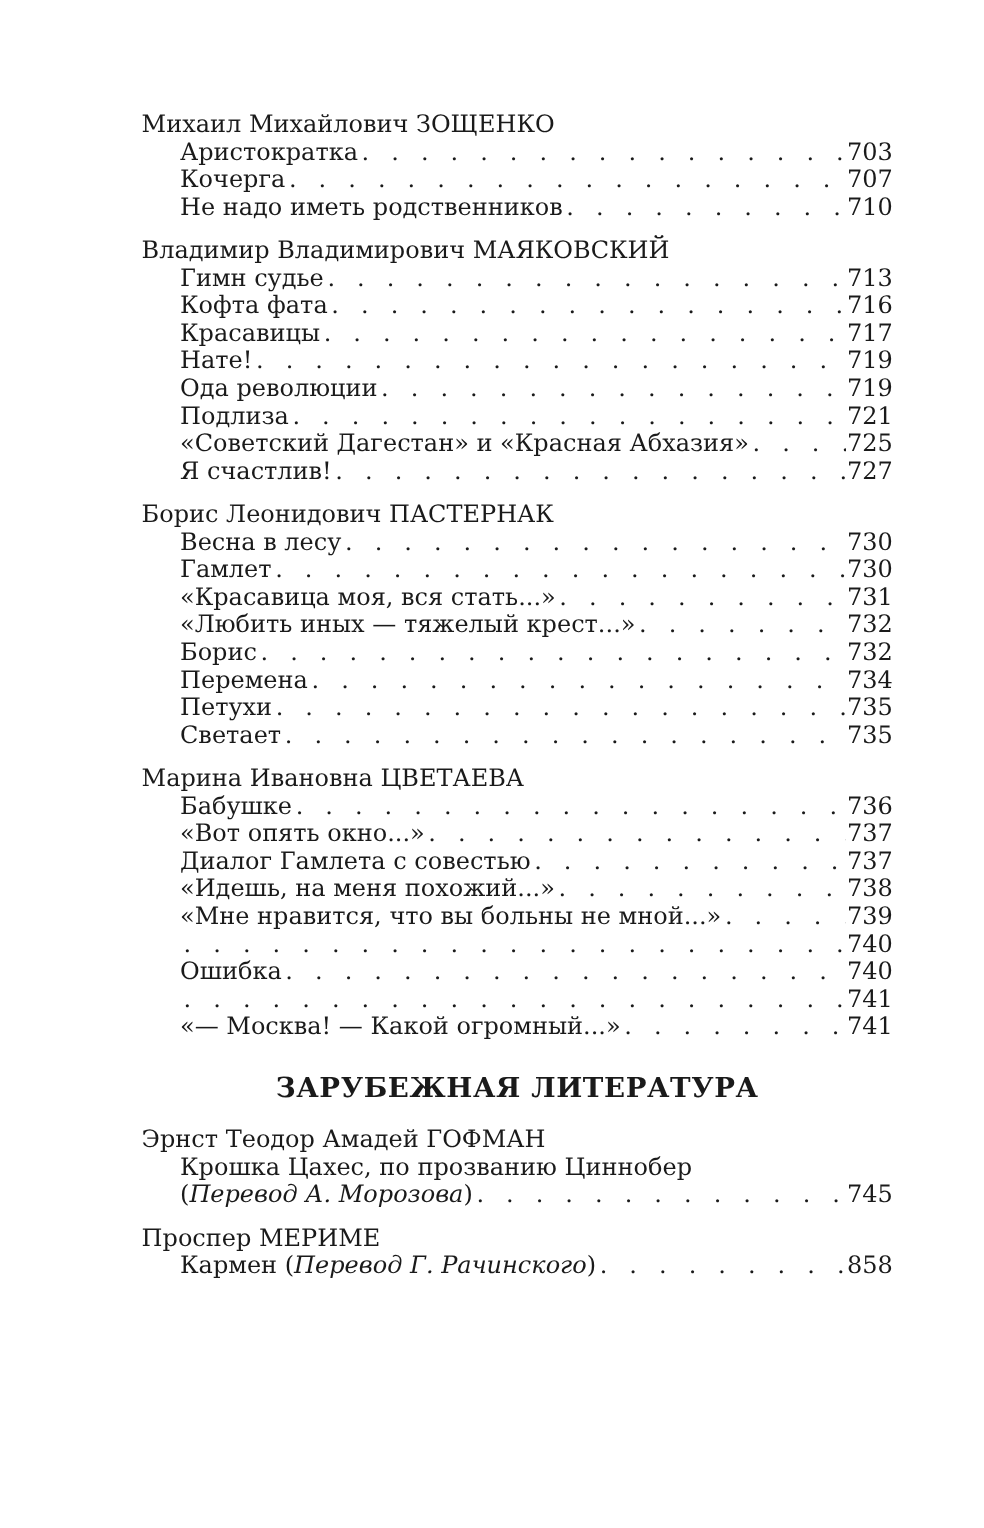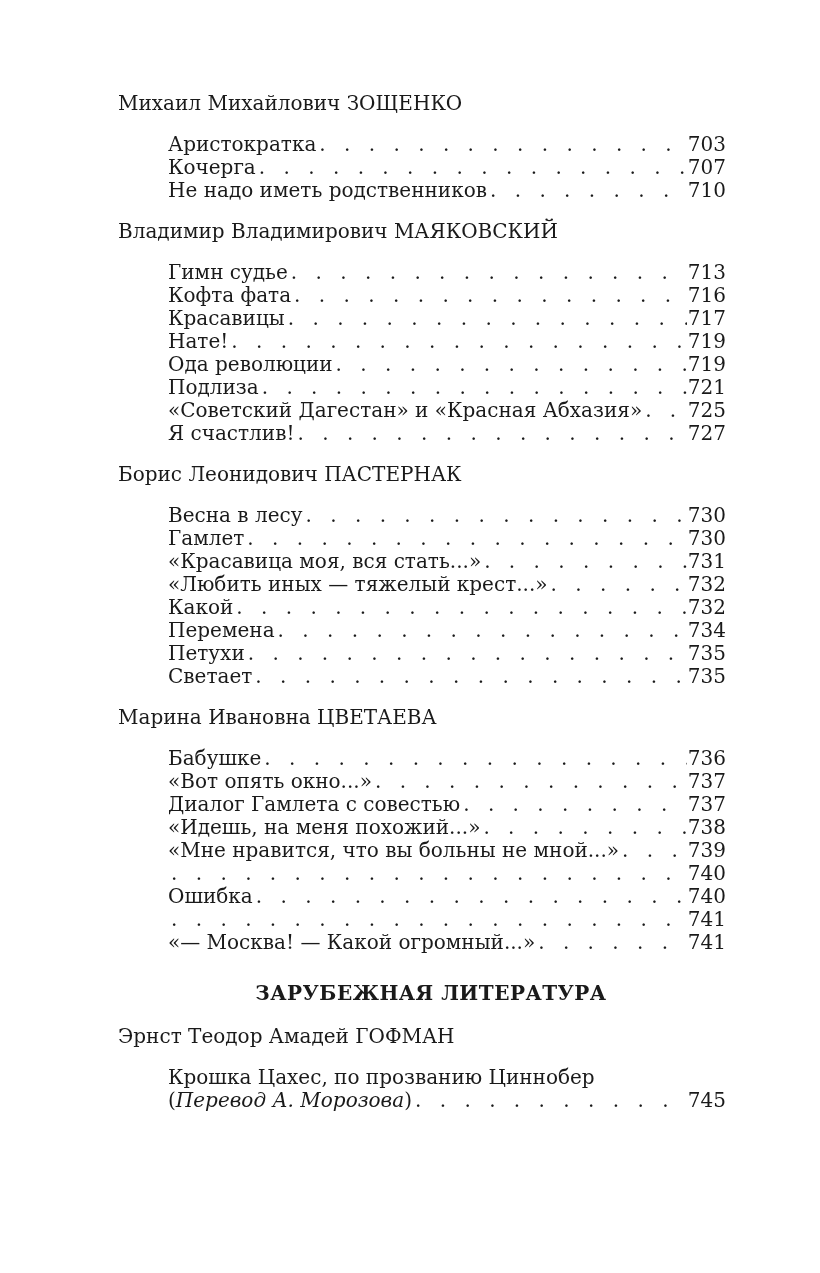--- a/index.html
+++ b/index.html
@@ -21,21 +21,21 @@
   .sections > .sec:first-child { margin-top: 0; }
   .author {
     font-size: 20px;
     font-weight: normal;
     line-height: 23px;
     margin: 0;
     white-space: nowrap;
   }
   .entries {
     list-style: none;
-    margin: 18px;
+    margin: 0;
     padding: 0 0 0 32px;
   }
   .entry { margin: 0; }
   .wrapline {
     font-size: 20px;
     line-height: 23px;
     white-space: nowrap;
   }
   .row {
     display: flex;
@@ -52,21 +52,21 @@
     white-space: nowrap;
     text-align: right;
     margin: 0 1px 0 3px;
   }
   .leader::after {
     content: ". . . . . . . . . . . . . . . . . . . . . . . . . . . . . . . . . . . . . . . .";
     letter-spacing: 6px;
   }
   .pagenum { white-space: nowrap; flex-shrink: 0; }
   .part-heading {
-    font-size: 20px;
+    font-size: 23px;
     font-weight: bold;
     line-height: 23px;
     text-align: center;
     margin: 28px 0 20px 0;
     letter-spacing: 0.5px;
   }
 </style>
 </head>
 <body>
 
@@ -217,21 +217,21 @@
     <div class="row">
       <span class="title"><span class="t-main">«Любить иных — тяжелый крест...»</span></span>
       <span class="leader"></span>
       <span class="pagenum">732</span>
     </div>
   </li>
 
   <li class="entry">
 
     <div class="row">
-      <span class="title"><span class="t-main">Какой</span></span>
+      <span class="title"><span class="t-main">Борис</span></span>
       <span class="leader"></span>
       <span class="pagenum">732</span>
     </div>
   </li>
 
   <li class="entry">
 
     <div class="row">
       <span class="title"><span class="t-main">Перемена</span></span>
       <span class="leader"></span>
@@ -352,14 +352,27 @@
     <div class="wrapline">Крошка Цахес, по прозванию Циннобер</div>
     <div class="row">
       <span class="title"><span class="t-main">(</span><span class="t-italic">Перевод А. Морозова</span><span class="t-suffix">)</span></span>
       <span class="leader"></span>
       <span class="pagenum">745</span>
     </div>
   </li>
 </ul>
   </section>
 
+  <section class="sec">
+    <h2 class="author">Проспер МЕРИМЕ</h2>
+    <ul class="entries">
+  <li class="entry">
+
+    <div class="row">
+      <span class="title"><span class="t-main">Кармен (</span><span class="t-italic">Перевод Г. Рачинского</span><span class="t-suffix">)</span></span>
+      <span class="leader"></span>
+      <span class="pagenum">858</span>
+    </div>
+  </li>
+</ul>
+  </section>
 </div>
 </main>
 
 </body></html>

